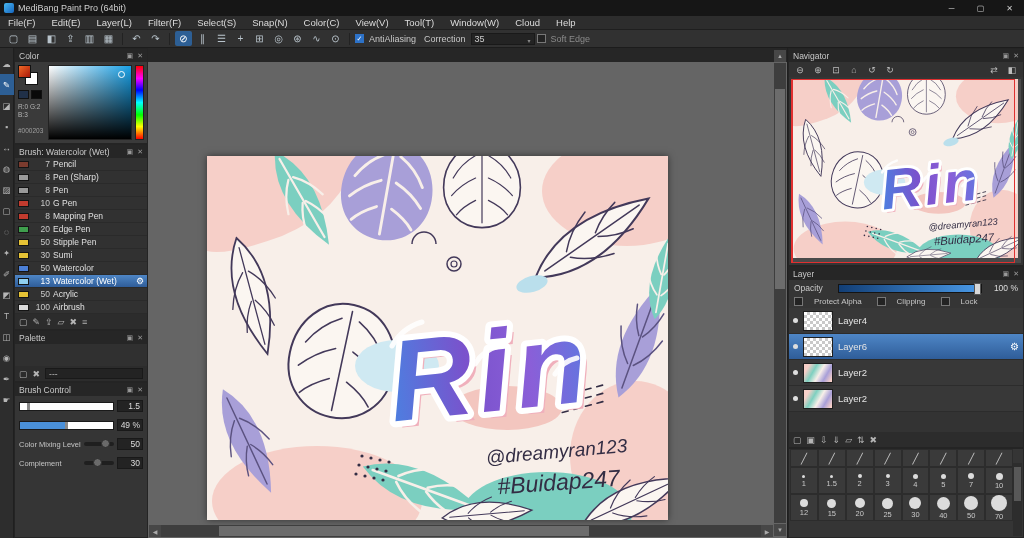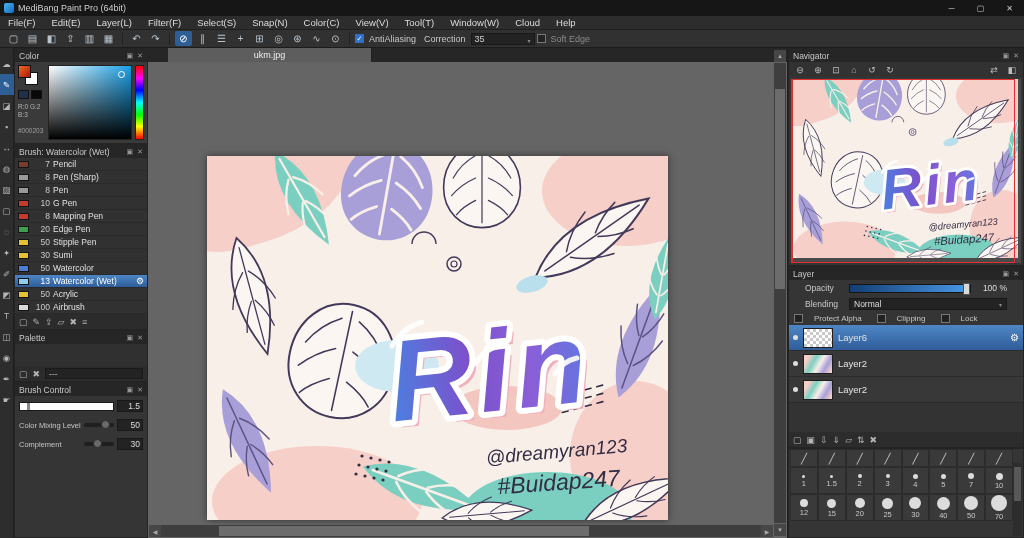--- a/index.html
+++ b/index.html
@@ -114,21 +114,21 @@
 
 
 #nav-toolbar{height:15px;display:flex;align-items:center;gap:2px;padding:0 3px;background:#323232;flex:none}
 .nav-icon{width:16px;height:13px;display:flex;align-items:center;justify-content:center;font-size:9px;color:#bdbdbd}
 #nav-spacer{flex:1}
 #nav-thumb{position:relative;margin:2px;flex:1;background:#4a4a4a;overflow:hidden}
 #nav-thumb svg{display:block}
 #nav-frame{position:absolute;left:0;top:0;right:6px;bottom:0;border:1px solid #e03030;border-left:2px solid #e03030;pointer-events:none}
 
 
-.lp-row{display:flex;align-items:center;gap:4px;padding:3px 16px 2px;flex:none}
+.lp-row{display:flex;align-items:center;gap:4px;padding:3px 5px 2px;flex:none}
 .lp-label{font-size:8.5px;color:#c9c9c9;width:40px;flex:none}
 #opacity-slider{flex:1;height:9px;border:1px solid #141414;background:linear-gradient(to right,#123e75,#4a9ae8);position:relative}
 #opacity-knob{position:absolute;right:0;top:-2px;width:7px;height:12px;background:#d8d8d8;border:1px solid #555}
 .lp-val{width:32px;text-align:right;font-size:8.5px;color:#ddd;flex:none}
 #blending-select{flex:1;height:12px;background:#232323;border:1px solid #191919;display:flex;align-items:center;padding:0 4px;font-size:8.5px;color:#ddd}
 #blending-select .arrow{margin-left:auto;font-size:6px;color:#888}
 #lp-checks{display:flex;align-items:center;gap:11px;padding:2px 5px;flex:none}
 .lp-checklabel{font-size:8px;color:#c5c5c5;margin-right:4px;white-space:nowrap}
 #layer-list{flex:1;overflow:hidden;background:#333}
 .layer-row{height:26px;display:flex;align-items:center;gap:5px;padding:0 4px;border-bottom:1px solid #2c2c2c;background:#383838}
@@ -403,40 +403,46 @@
           <span class="panel-hicon">✕</span>
         </span>
       </div>
       <div class="bc-row">
         <span class="bc-track">
             <span class="bc-knob" style="left:7%"></span>
           </span>
         <span class="bc-val">1.5</span>
       </div>
       <div class="bc-row">
+        <span class="bc-track">
+            <span class="bc-fill" style="width:49%"></span>
+            <span class="bc-knob" style="left:48%"></span>
+          </span>
+        <span class="bc-val">49 %</span>
+      </div>
+      <div class="bc-row">
         <span class="bc-label">Color Mixing Level</span>
         <span class="bc-mini">
             <span class="dotk" style="left:55%"></span>
           </span>
         <span class="bc-val">50</span>
       </div>
       <div class="bc-row">
         <span class="bc-label">Complement</span>
         <span class="bc-mini">
             <span class="dotk" style="left:30%"></span>
           </span>
         <span class="bc-val">30</span>
       </div>
     </div>
   </div>
 
   <div id="canvasarea">
     <div id="tabbar">
 
-        <div class="tab active">ukm.jpg</div>
       </div>
 
     <div id="artwork-wrap">
       <svg viewBox="0 0 461 364" width="461" height="364">
         <defs>
           <linearGradient id="ringrad" x1="0" y1="0" x2="1" y2="0">
             <stop offset="0" stop-color="#4d7fe0"></stop>
             <stop offset="0.38" stop-color="#7a52cc"></stop>
             <stop offset="0.7" stop-color="#8a5fd8"></stop>
             <stop offset="1" stop-color="#5f78e0"></stop>
@@ -611,37 +617,39 @@
           <span class="panel-hicon">✕</span>
         </span>
       </div>
       <div class="lp-row">
         <span class="lp-label">Opacity</span>
         <span id="opacity-slider">
             <span id="opacity-knob"></span>
           </span>
         <span class="lp-val">100 %</span>
       </div>
-      <div class="lp-row">
-        <span class="lp-label">Blending</span>
-        <span id="blending-select">
-          <span>Normal</span>
-          <span class="arrow">▾</span>
-        </span>
-      </div>
       <div id="lp-checks">
         <span class="checkbox"></span>
         <span class="lp-checklabel">Protect Alpha</span>
         <span class="checkbox"></span>
         <span class="lp-checklabel">Clipping</span>
         <span class="checkbox"></span>
         <span class="lp-checklabel">Lock</span>
       </div>
       <div id="layer-list">
 
+          <div class="layer-row">
+            <span class="vis-dot"></span>
+            <span class="layer-thumb">
+              <span class="tfill checker"></span>
+
+            </span>
+            <span class="layer-name">Layer4</span>
+
+          </div>
 
           <div class="layer-row selected">
             <span class="vis-dot"></span>
             <span class="layer-thumb">
               <span class="tfill checker"></span>
 
             </span>
             <span class="layer-name">Layer6</span>
             <span class="gear">⚙</span>
           </div>

